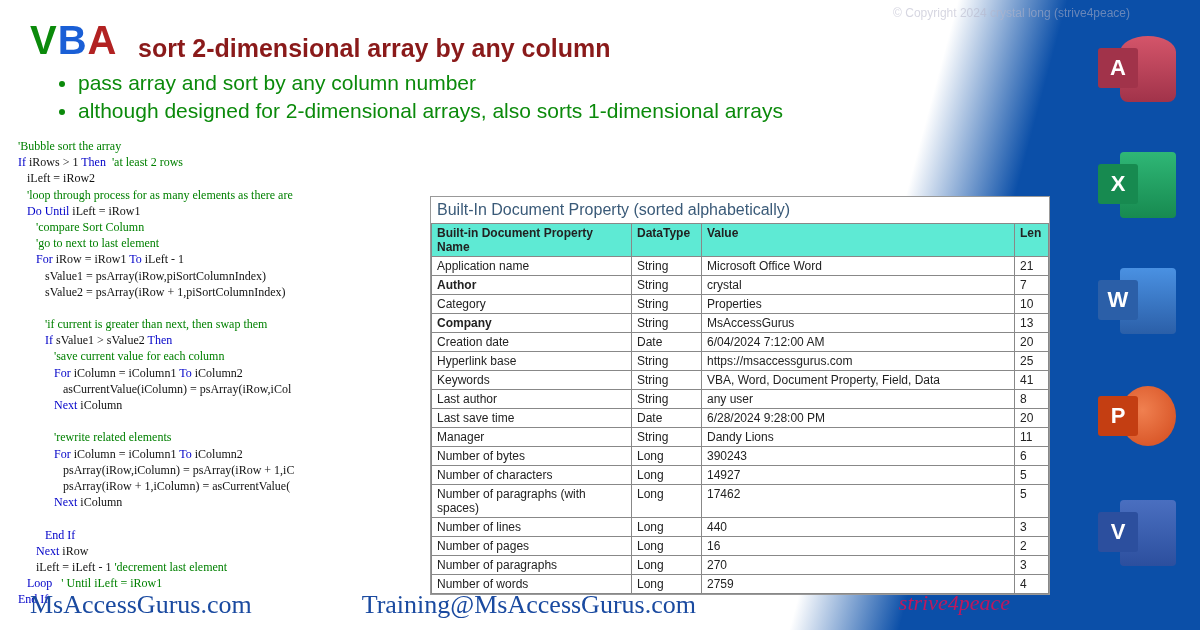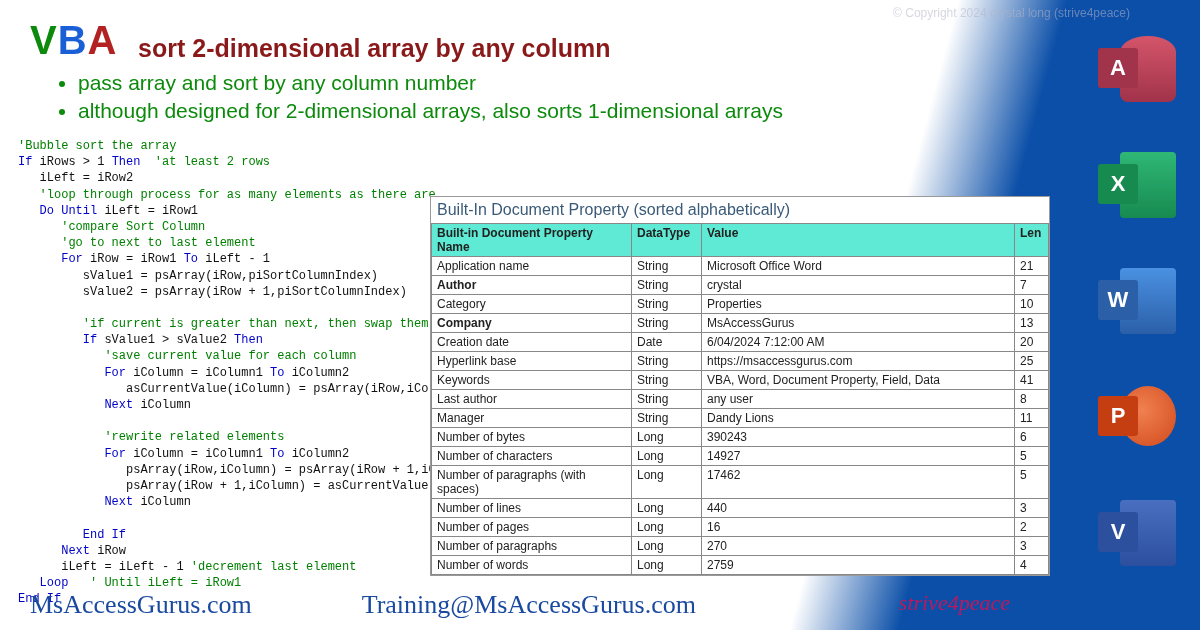--- a/index.html
+++ b/index.html
@@ -40,21 +40,21 @@
   .bullets li { color: #0b8a0b; font-size: 21px; line-height: 1.35; }
   .bullets li::marker { color: #0b8a0b; }
 
   .code-block {
     position: absolute;
     top: 130px;
     left: 12px;
     width: 460px;
     background: #ffffff;
     padding: 8px 6px;
-    font-family: Liberation Mono, monospace;
+    font-family: Liberation Serif, serif;
     font-size: 12px;
     line-height: 1.35;
     white-space: pre;
     color: #111;
   }
   .c-green { color: #008000; }
   .c-blue { color: #0000c8; }
 
   .doc-table-wrap {
     position: absolute;
@@ -228,20 +228,26 @@
           <td>VBA, Word, Document Property, Field, Data</td>
           <td class="len">41</td>
         </tr>
         <tr>
           <td class="col-name">Last author</td>
           <td>String</td>
           <td>any user</td>
           <td class="len">8</td>
         </tr>
         <tr>
+          <td class="col-name">Last save time</td>
+          <td>Date</td>
+          <td>6/28/2024 9:28:00 PM</td>
+          <td class="len">20</td>
+        </tr>
+        <tr>
           <td class="col-name">Manager</td>
           <td>String</td>
           <td>Dandy Lions</td>
           <td class="len">11</td>
         </tr>
         <tr>
           <td class="col-name">Number of bytes</td>
           <td>Long</td>
           <td>390243</td>
           <td class="len">6</td>

